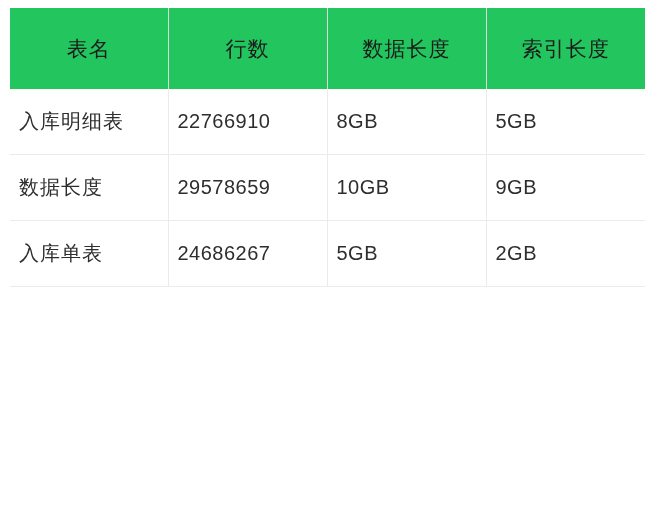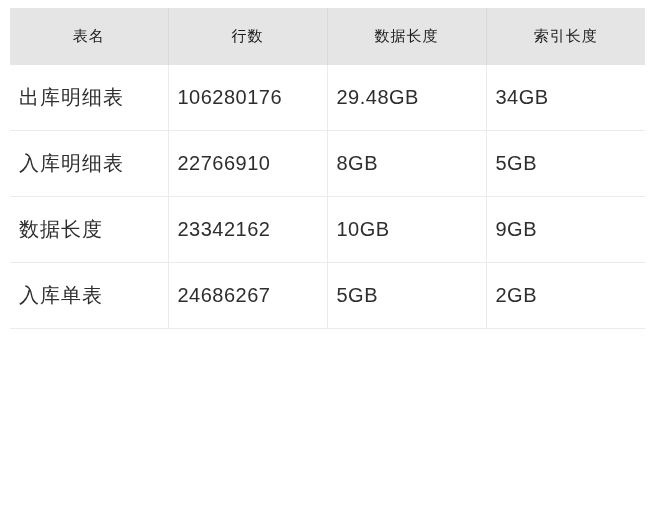--- a/index.html
+++ b/index.html
@@ -27,27 +27,27 @@
     table-layout: fixed;
   }
 
   table.db-table col.c-name  { width: 158px; }
   table.db-table col.c-rows  { width: 159px; }
   table.db-table col.c-data  { width: 159px; }
   table.db-table col.c-index { width: 159px; }
 
   
   thead th {
-    background: #e5e5e5;
+    background: #22c55e;
     color: #1c1c1c;
     font-weight: normal;
-    font-size: 15px;
+    font-size: 21px;
     text-align: center;
     height: 57px;
-    padding: 0;
+    padding: 12px;
     border-right: 1px solid #d6dade;
     letter-spacing: 1px;
   }
   thead th:last-child { border-right: none; }
 
   
   tbody td {
     height: 65px;
     font-size: 20px;
     color: #2e2e2e;
@@ -79,34 +79,28 @@
     <thead>
       <tr>
         <th>表名</th>
         <th>行数</th>
         <th>数据长度</th>
         <th>索引长度</th>
       </tr>
     </thead>
     <tbody>
       <tr>
-        <td class="cell-name">出库明细表</td>
-        <td>106280176</td>
-        <td>29.48GB</td>
-        <td>34GB</td>
-      </tr>
-      <tr>
         <td class="cell-name">入库明细表</td>
         <td>22766910</td>
         <td>8GB</td>
         <td>5GB</td>
       </tr>
       <tr>
         <td class="cell-name">数据长度</td>
-        <td>23342162</td>
+        <td>29578659</td>
         <td>10GB</td>
         <td>9GB</td>
       </tr>
       <tr>
         <td class="cell-name">入库单表</td>
         <td>24686267</td>
         <td>5GB</td>
         <td>2GB</td>
       </tr>
     </tbody>

